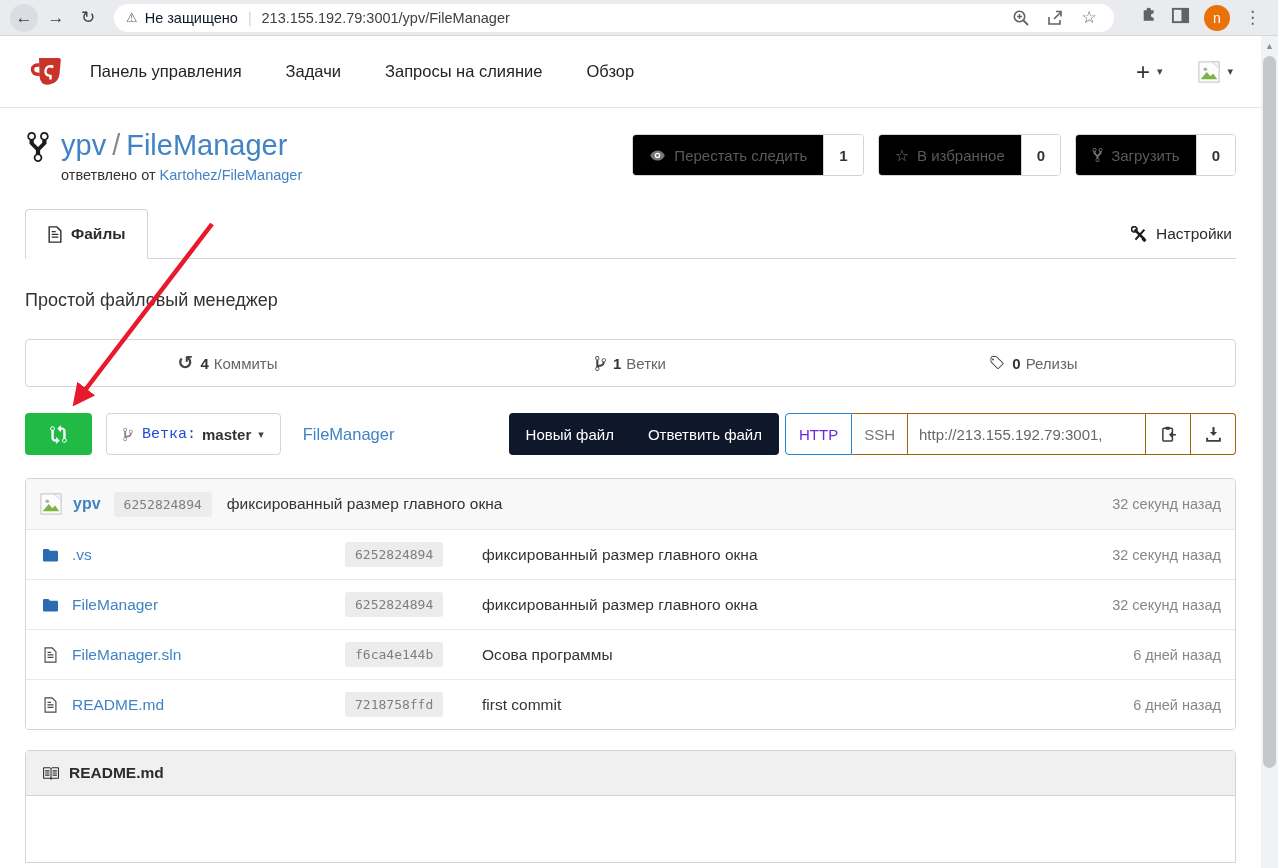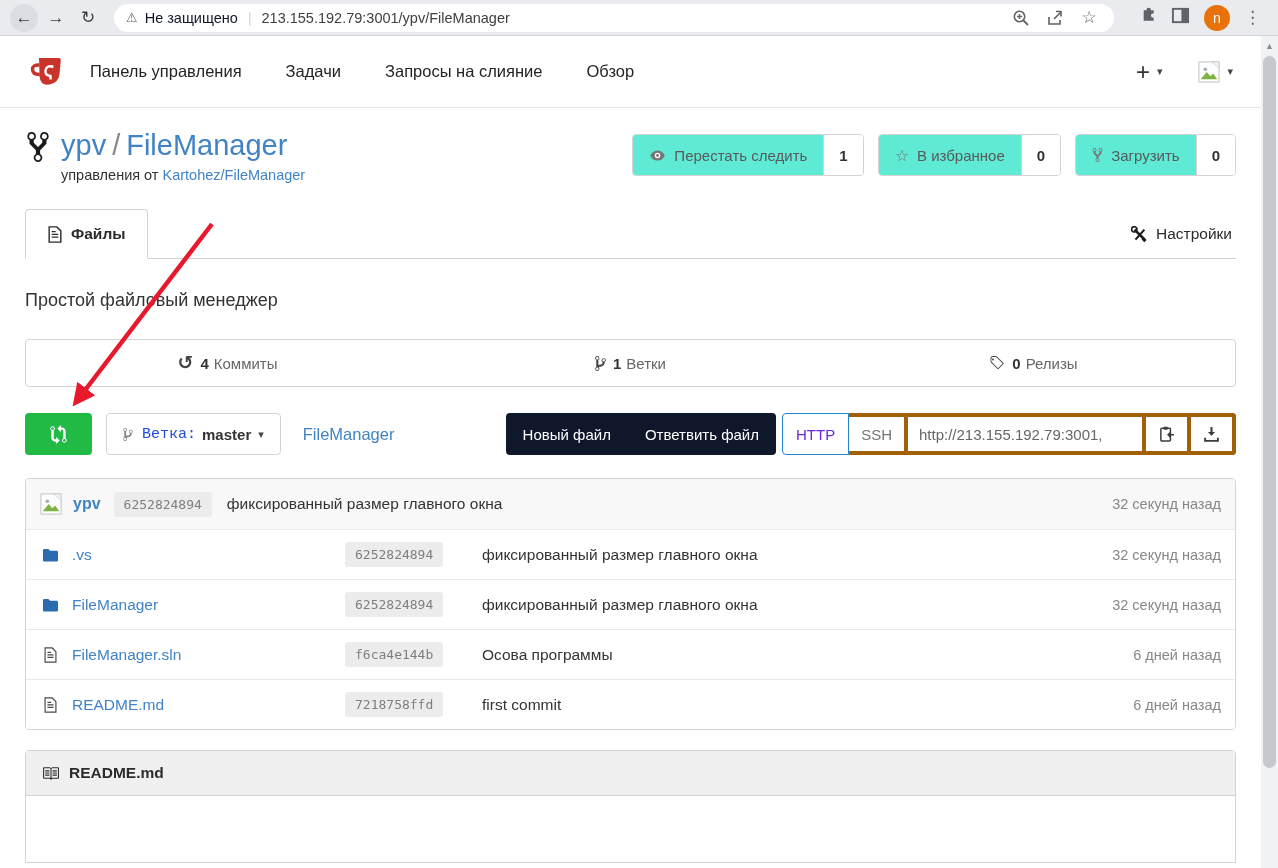--- a/index.html
+++ b/index.html
@@ -50,21 +50,21 @@
   .repo-fork-glyph { margin:4px 12px 0 2px; }
   .repo-title { font-size:29px; line-height:38px; font-weight:400; }
   .repo-title a { color:#4183c4; text-decoration:none; }
   .repo-title .slash { color:#888; margin:0 6px; }
   .forked-note { font-size:14.5px; color:#333; margin-top:3px; }
   .forked-note a { color:#4183c4; text-decoration:none; }
   .repo-actions { margin-left:auto; display:flex; margin-top:8px; }
   .action-group { display:flex; height:42px; border:1px solid #d4d4d5; border-radius:4px;
                   overflow:hidden; margin-left:14px; background:#fff; }
   .action-main { display:flex; align-items:center; padding:0 16px; color:#5a5a5a; font-size:15px;
-                 background:#5eead4; }
+                 background:#000000; }
   .action-main .ico { margin-right:8px; display:flex; color:#767676; font-size:16px; }
   .action-count { display:flex; align-items:center; padding:0 15px; border-left:1px solid #d4d4d5;
                   font-weight:bold; color:#333; font-size:15px; background:#fff; }
 
   
   .tabs-row { margin:26px 25px 0 25px; border-bottom:1px solid #d4d4d5; display:flex;
               justify-content:space-between; align-items:flex-end; }
   .tab-active { display:flex; align-items:center; background:#fff; border:1px solid #d4d4d5;
                 border-bottom:1px solid #fff; margin-bottom:-1px; border-radius:4px 4px 0 0;
                 padding:15px 22px; font-weight:bold; font-size:15.5px; color:#2b2b2b; }
@@ -91,21 +91,21 @@
   .branch-dd .ico { display:flex; color:#868686; margin-right:9px; }
   .branch-dd .lbl { color:#1d4ed8; font-size:15px; margin-right:6px;font-family:Liberation Mono, monospace; }
   .branch-dd .name { color:#333; font-size:15px; font-weight:bold; }
   .path-link { color:#4183c4; font-size:16.5px; text-decoration:none; margin-left:22px; }
   .action-row .spacer { flex:1; }
   .blue-group { display:flex; height:42px; background:#0f172a; border-radius:4px; align-items:center;
                 margin-right:6px; }
   .btn-blue { color:#fff; font-size:15px; padding:0 17px; background:none; border:none;
               height:42px; font-family:inherit; }
   .clone-group { display:flex; height:42px; }
-  .seg { display:flex; align-items:center; justify-content:center; border:4px solid #a16207;
+  .seg { display:flex; align-items:center; justify-content:center; border:1px solid #a16207;
          background:#fff; }
   .seg.http { border:1px solid #2185d0; color:#6d28d9; font-size:15px; padding:0 13px;
               border-radius:4px 0 0 4px; position:relative; z-index:1; }
   .seg.ssh { border-left:none; color:#767676; font-size:15px; padding:0 12px; }
   .seg.url-box { border-left:none; width:238px; padding:0 11px; justify-content:flex-start; }
   .seg.url-box input { border:none; outline:none; width:100%; font-size:15px; color:#666;
                        font-family:inherit; background:transparent; }
   .seg.icon-btn { border-left:none; width:45px; }
   .seg.last { border-radius:0 4px 4px 0; }
 
@@ -228,21 +228,21 @@
   <div class="repo-header">
     <div class="repo-title-block">
       <svg class="repo-fork-glyph" width="22" height="34" viewBox="0 0 10 16">
         <path fill="#1b1b1b" d="M8 1a1.993 1.993 0 0 0-1 3.72V6L5 8 3 6V4.72A1.993 1.993 0 0 0 2 1a1.993 1.993 0 0 0-1 3.72V6.5l3 3v1.78A1.993 1.993 0 0 0 5 15a1.993 1.993 0 0 0 1-3.72V9.5l3-3V4.72A1.993 1.993 0 0 0 8 1zM2 4.2C1.34 4.2.8 3.65.8 3c0-.65.55-1.2 1.2-1.2.65 0 1.2.55 1.2 1.2 0 .65-.55 1.2-1.2 1.2zm3 10c-.66 0-1.2-.55-1.2-1.2 0-.65.55-1.2 1.2-1.2.65 0 1.2.55 1.2 1.2 0 .65-.55 1.2-1.2 1.2zm3-10c-.66 0-1.2-.55-1.2-1.2 0-.65.55-1.2 1.2-1.2.65 0 1.2.55 1.2 1.2 0 .65-.55 1.2-1.2 1.2z"></path>
       </svg>
       <div>
         <div class="repo-title">
           <a href="#">ypv</a><span class="slash">/</span><a href="#">FileManager</a>
         </div>
         <div class="forked-note">
-          <span>управления от</span>
+          <span>ответвлено от</span>
           <a href="#">Kartohez/FileManager</a>
         </div>
       </div>
     </div>
     <div class="repo-actions">
       <div class="action-group">
         <div class="action-main">
           <span class="ico">
             <svg width="17" height="17" viewBox="0 0 16 16">
                 <path d="M8 3.2C4.9 3.2 2.2 5.2 1.2 8c1 2.8 3.7 4.8 6.8 4.8s5.8-2 6.8-4.8C13.8 5.2 11.1 3.2 8 3.2z" fill="#767676"></path>

